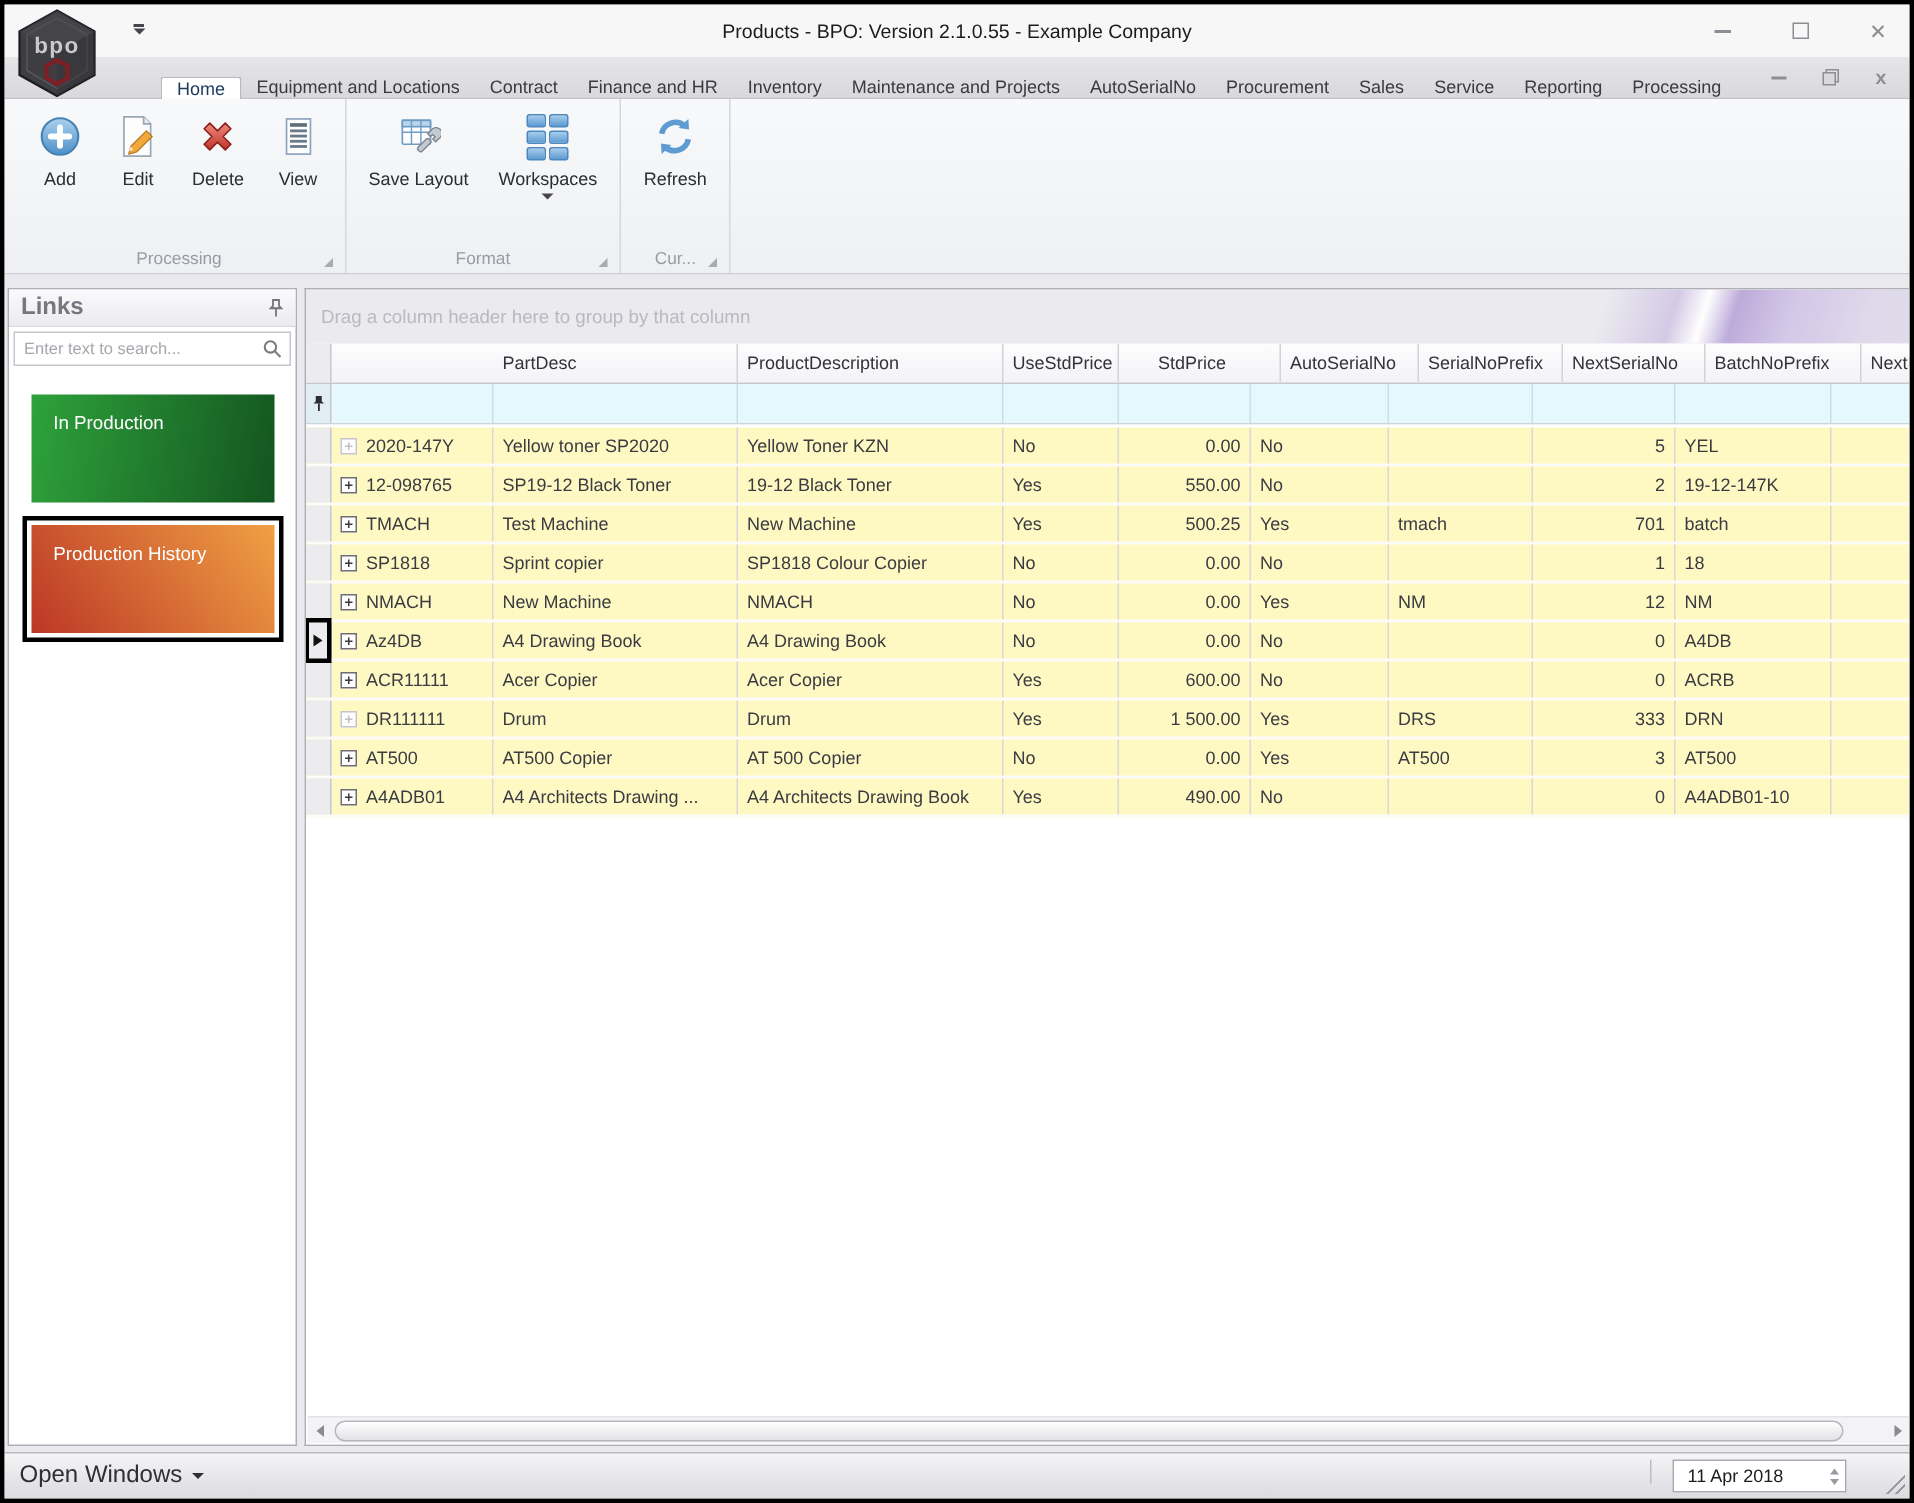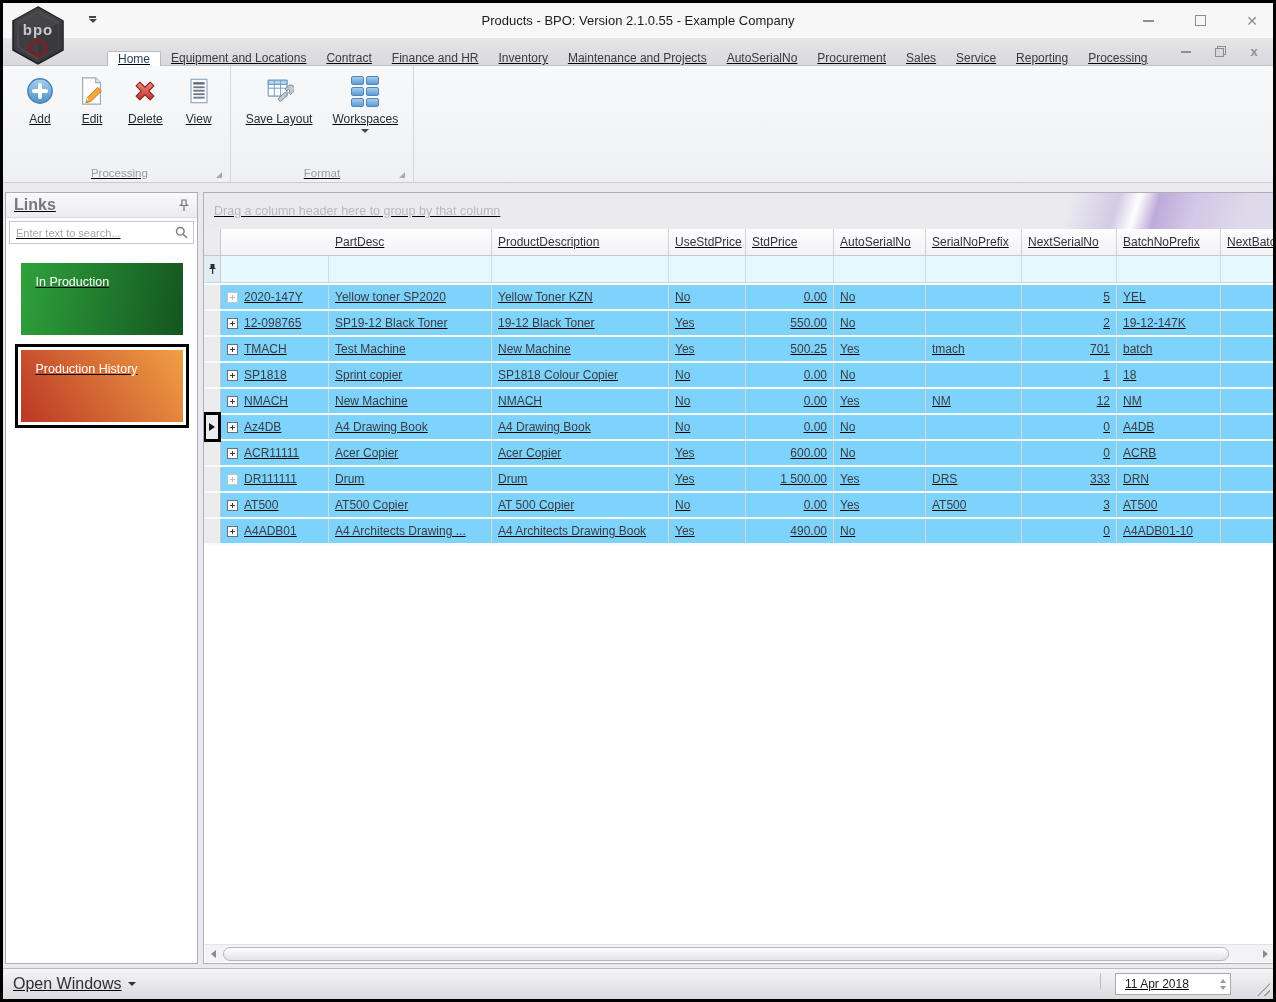--- a/index.html
+++ b/index.html
@@ -1,17 +1,17 @@
 <!DOCTYPE html>
 <html><head>
 <meta charset="utf-8">
 <style>
   * { margin:0; padding:0; box-sizing:border-box; }
   html,body { width:1276px; height:1002px; font-family:"Liberation Sans", sans-serif; background:#000; }
-  .window { width:1276px; height:1002px; border:3px solid #000; background:#f0f0f2; display:flex; flex-direction:column; position:relative; overflow:hidden;text-decoration:underline; }
+  .window { width:1276px; height:1002px; border:3px solid #000; background:#f0f0f2; display:flex; flex-direction:column; position:relative; overflow:hidden; }
 
   
   .titlebar { height:35px; background:#f7f7f8; position:relative; display:flex; align-items:center; flex:0 0 auto; }
   .title { position:absolute; left:0; right:0; text-align:center; font-size:13px; color:#1b1b1f; }
   .logo { position:absolute; left:6px; top:3px; width:58px; height:59px; z-index:30; }
   .qat { position:absolute; left:85px; top:13px; width:9px; display:flex; flex-direction:column; align-items:center; cursor:pointer; }
   .qat .bar { width:7px; height:2px; background:#45454b; margin-bottom:1px; }
   .tri-down { width:0; height:0; border-left:4px solid transparent; border-right:4px solid transparent; border-top:4px solid #45454b; }
   .winbtns { position:absolute; right:14px; top:0; height:35px; display:flex; align-items:center; gap:38px; }
   .wbtn { width:14px; height:14px; display:flex; align-items:center; justify-content:center; cursor:pointer; }
@@ -67,21 +67,21 @@
       linear-gradient(107deg, rgba(167,136,209,0) 38%, rgba(167,136,209,0.33) 52%, rgba(255,255,255,0.95) 58%, rgba(148,112,198,0.5) 64%, rgba(190,165,224,0.28) 76%, rgba(167,136,209,0) 90%),
       linear-gradient(100deg, rgba(190,165,224,0) 60%, rgba(190,165,224,0.3) 78%, rgba(167,136,209,0.15) 100%); }
   .gheader { height:27px; background:linear-gradient(#fdfdfe,#f3f3f6); border-bottom:1px solid #c6c6cc; display:flex; flex:0 0 auto; }
   .gfilter { height:27px; background:#e4f8fd; border-bottom:1px solid #cdd4d8; display:flex; flex:0 0 auto; }
   .gbody { flex:1; background:#fff; padding-top:2px; overflow:hidden; }
   .gcell { flex:0 0 auto; height:100%; padding:0 6px; display:flex; align-items:center; overflow:hidden; white-space:nowrap; border-right:1px solid #d8d8d8; font-size:12px; }
   .hcell { color:#33333a; border-right:1px solid #d2d2d8; }
   .fcell { border-right:1px solid #cfdde1; }
   .icell { background:#ececee; border-right:1px solid #c9c9cd; justify-content:center; padding:0 2px; }
   .fcell.icell { background:#e0eef3; }
-  .grow { display:flex; height:26px; background:#7dd3fc; border-bottom:2px solid #fbfbfc; color:#3b3b42; cursor:default; }
+  .grow { display:flex; height:26px; background:#fef9c3; border-bottom:2px solid #fbfbfc; color:#3b3b42; cursor:default; }
   .dcell.ar { justify-content:flex-end; }
   .expand { position:relative; width:11px; height:11px; border:1px solid #6e6e74; background:#fdfdfd; margin-right:6px; flex:0 0 auto; color:#3a3a40; }
   .expand::before { content:""; position:absolute; left:2px; right:2px; top:4px; height:1px; background:currentColor; }
   .expand::after { content:""; position:absolute; top:2px; bottom:2px; left:4px; width:1px; background:currentColor; }
   .expand.dim { border-color:#c6c6ca; color:#c0c0c4; }
   .rowarrow { width:0; height:0; border-top:4px solid transparent; border-bottom:4px solid transparent; border-left:6px solid #111; display:block; }
   .dcell.annotated { position:relative; overflow:visible; }
   .dcell.annotated::after { content:""; position:absolute; left:-1px; top:-3px; right:-1px; bottom:-3px; border:3px solid #000; pointer-events:none; }
 
   
@@ -260,20 +260,39 @@
           <span>Workspaces</span>
           <span class="tri-down wsdrop"></span>
         </div>
       </div>
       <div class="rlabel">
           <span>Format</span>
           <i class="corner"></i>
         </div>
     </div>
 
+    <div class="rgroup">
+      <div class="rbuttons">
+        <div class="rbtn">
+          <span class="ricon">
+            <svg width="30" height="30" viewBox="0 0 32 32">
+              <path d="M6.5 14a10 10 0 0 1 16.5-5.5" fill="none" stroke="#5e9bd2" stroke-width="4"></path>
+              <path d="M25.5 3.5l0.5 7.5-7.5-1z" fill="#5e9bd2"></path>
+              <path d="M25.5 18a10 10 0 0 1-16.5 5.5" fill="none" stroke="#5e9bd2" stroke-width="4"></path>
+              <path d="M6.5 28.5L6 21l7.5 1z" fill="#5e9bd2"></path>
+            </svg>
+          </span>
+          <span>Refresh</span>
+        </div>
+      </div>
+      <div class="rlabel">
+          <span>Cur...</span>
+          <i class="corner"></i>
+        </div>
+    </div>
   </div>
 
   <div class="main">
 
     <div class="sidebar">
       <div class="sbheader">
         <span class="t">Links</span>
         <svg width="10" height="13" viewBox="0 0 10 13">
           <path d="M3 1h4v4l1.5 1.5h-7L3 5z" fill="none" stroke="#74747c" stroke-width="1.2"></path>
           <rect x="4.4" y="7" width="1.2" height="5" fill="#74747c"></rect>
@@ -304,21 +323,21 @@
       <div class="grouppanel">
         <span>Drag a column header here to group by that column</span>
         <span class="swoosh"></span>
       </div>
       <div class="gheader">
           <div class="gcell hcell icell" style="width: 17px;"></div>
           <div class="gcell hcell" style="width: 108px; margin-top: 48px;">PartCode</div>
           <div class="gcell hcell" style="width: 163px;">PartDesc</div>
           <div class="gcell hcell" style="width: 177px;">ProductDescription</div>
           <div class="gcell hcell" style="width: 77px;">UseStdPrice</div>
-          <div class="gcell hcell" style="width: 88px;">StdPrice</div>
+          <div class="gcell hcell" style="width: 88px; margin-left: 20px;">StdPrice</div>
           <div class="gcell hcell" style="width: 92px;">AutoSerialNo</div>
           <div class="gcell hcell" style="width: 96px;">SerialNoPrefix</div>
           <div class="gcell hcell" style="width: 95px;">NextSerialNo</div>
           <div class="gcell hcell" style="width: 104px;">BatchNoPrefix</div>
           <div class="gcell hcell" style="width: 67px;">NextBatc</div>
         </div>
       <div class="gfilter">
           <div class="gcell fcell icell" style="width: 17px;">
   <svg width="9" height="12" viewBox="0 0 9 12">
     <path d="M2.5 1h4v3.5L8 6H1l1.5-1.5z" fill="#2c2c36"></path>

